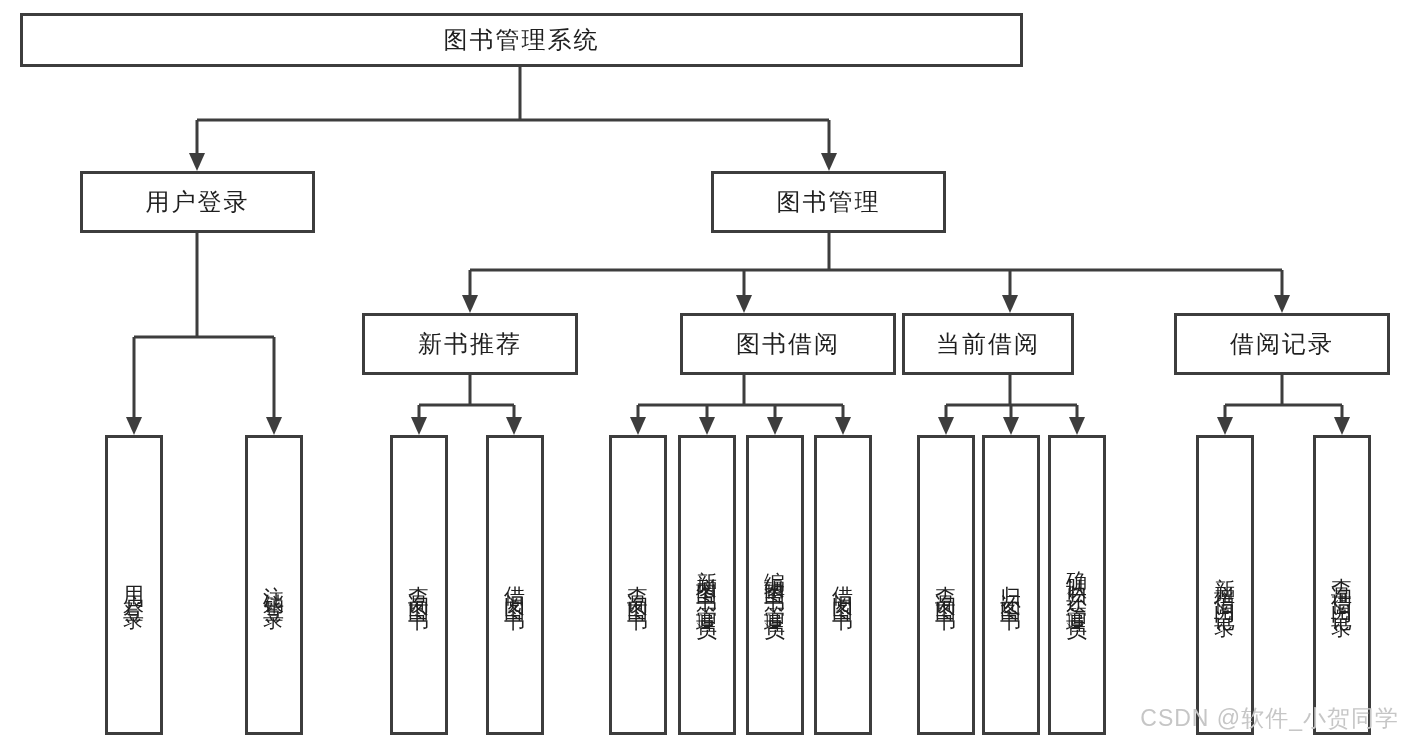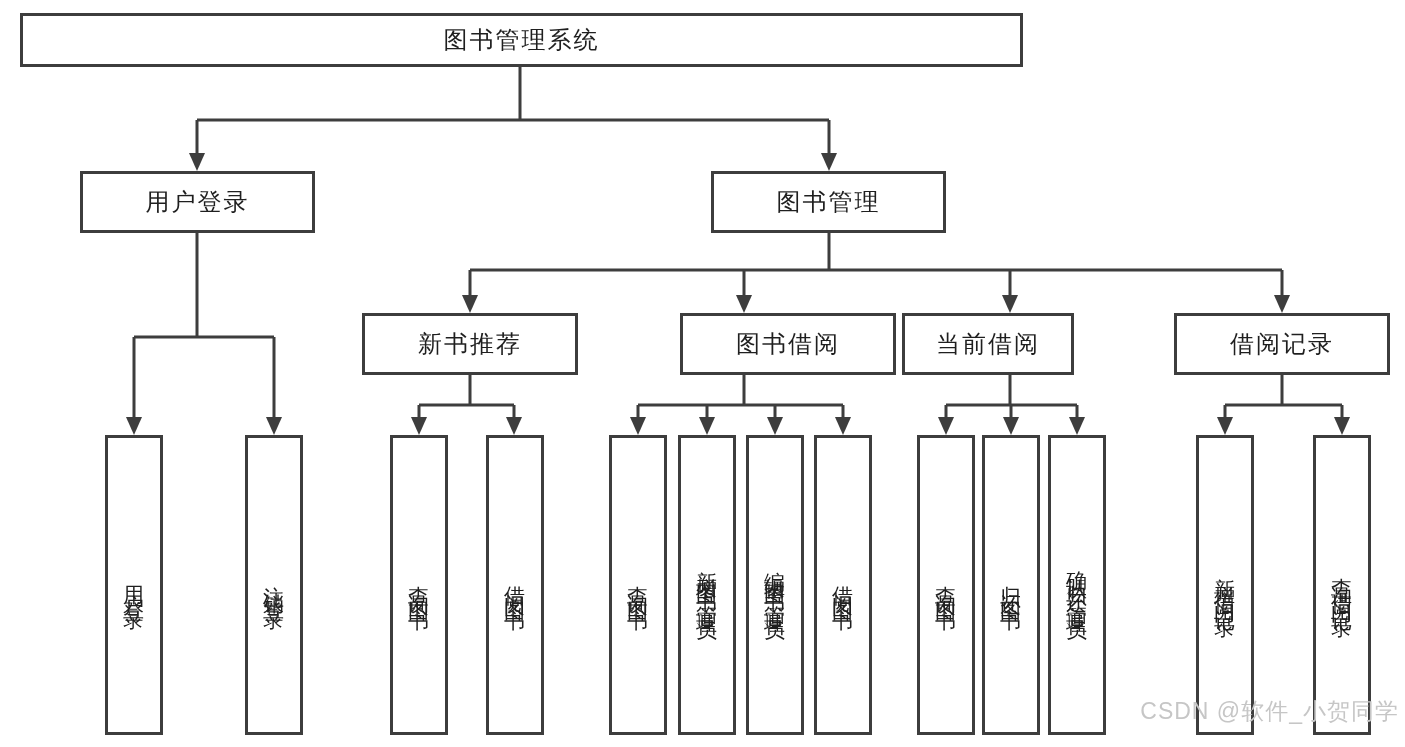--- a/index.html
+++ b/index.html
@@ -39,21 +39,21 @@
     text-orientation: mixed;
     font-size: 21px;
     line-height: 1;
     letter-spacing: 8px;
     white-space: nowrap;
   }
   .vlabel.tight { letter-spacing: 7px; }
   #watermark {
     position: absolute;
     right: 6px;
-    bottom: 20px;
+    bottom: 13px;
     font-size: 23px;
     color: #c6c6c6;
     letter-spacing: 1px;
     z-index: 3;
   }
 </style>
 </head>
 <body>
 
 <div id="stage">

